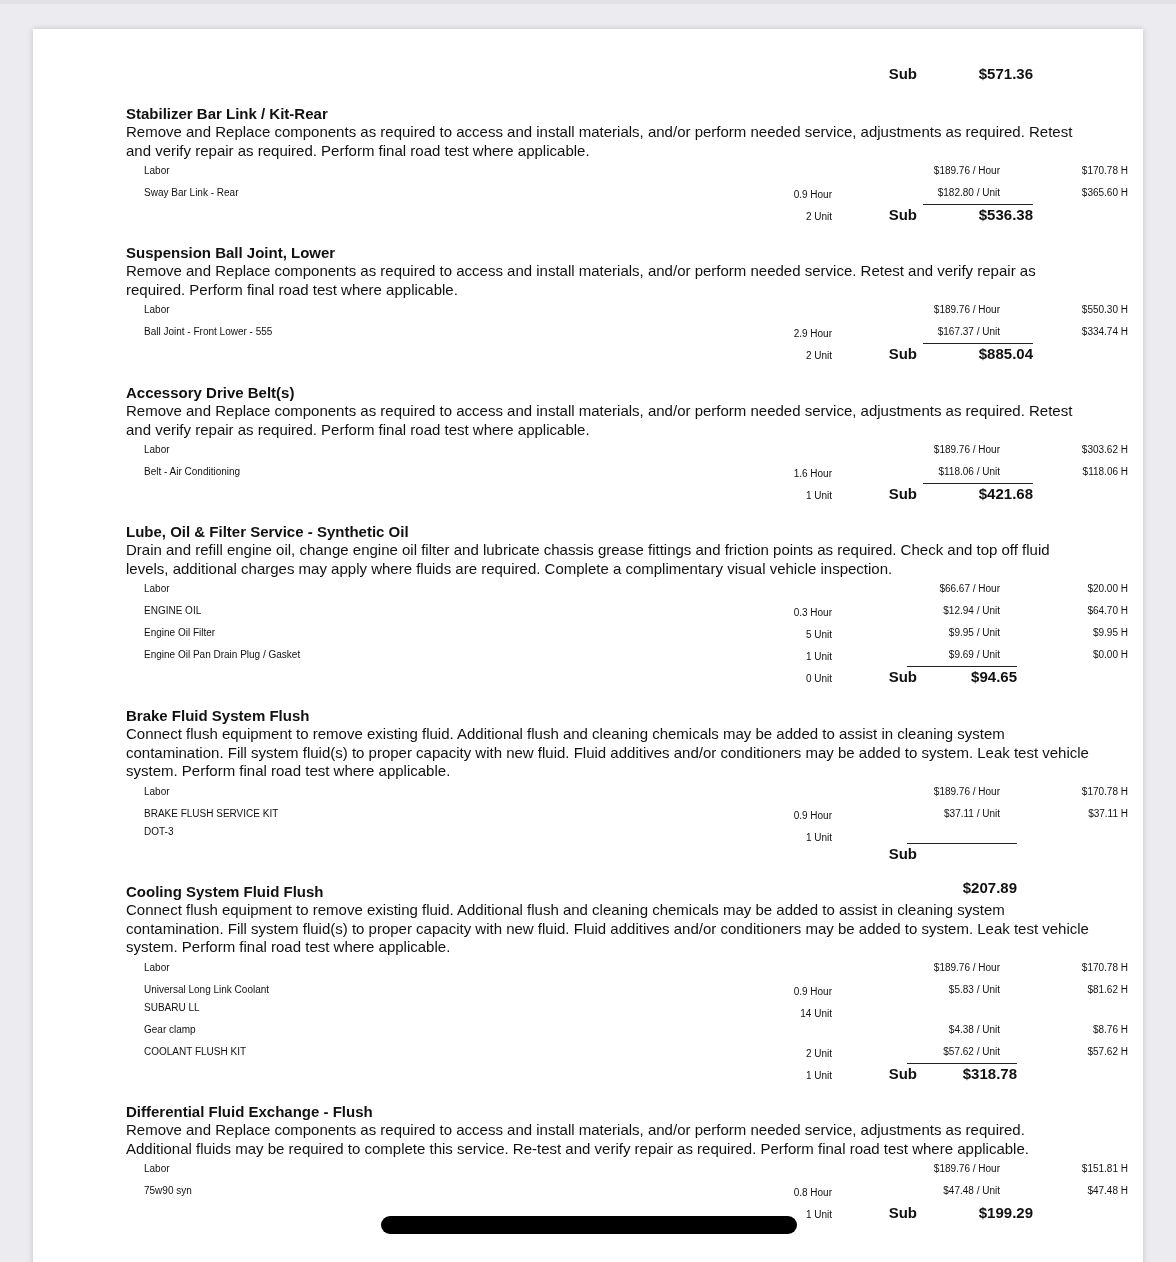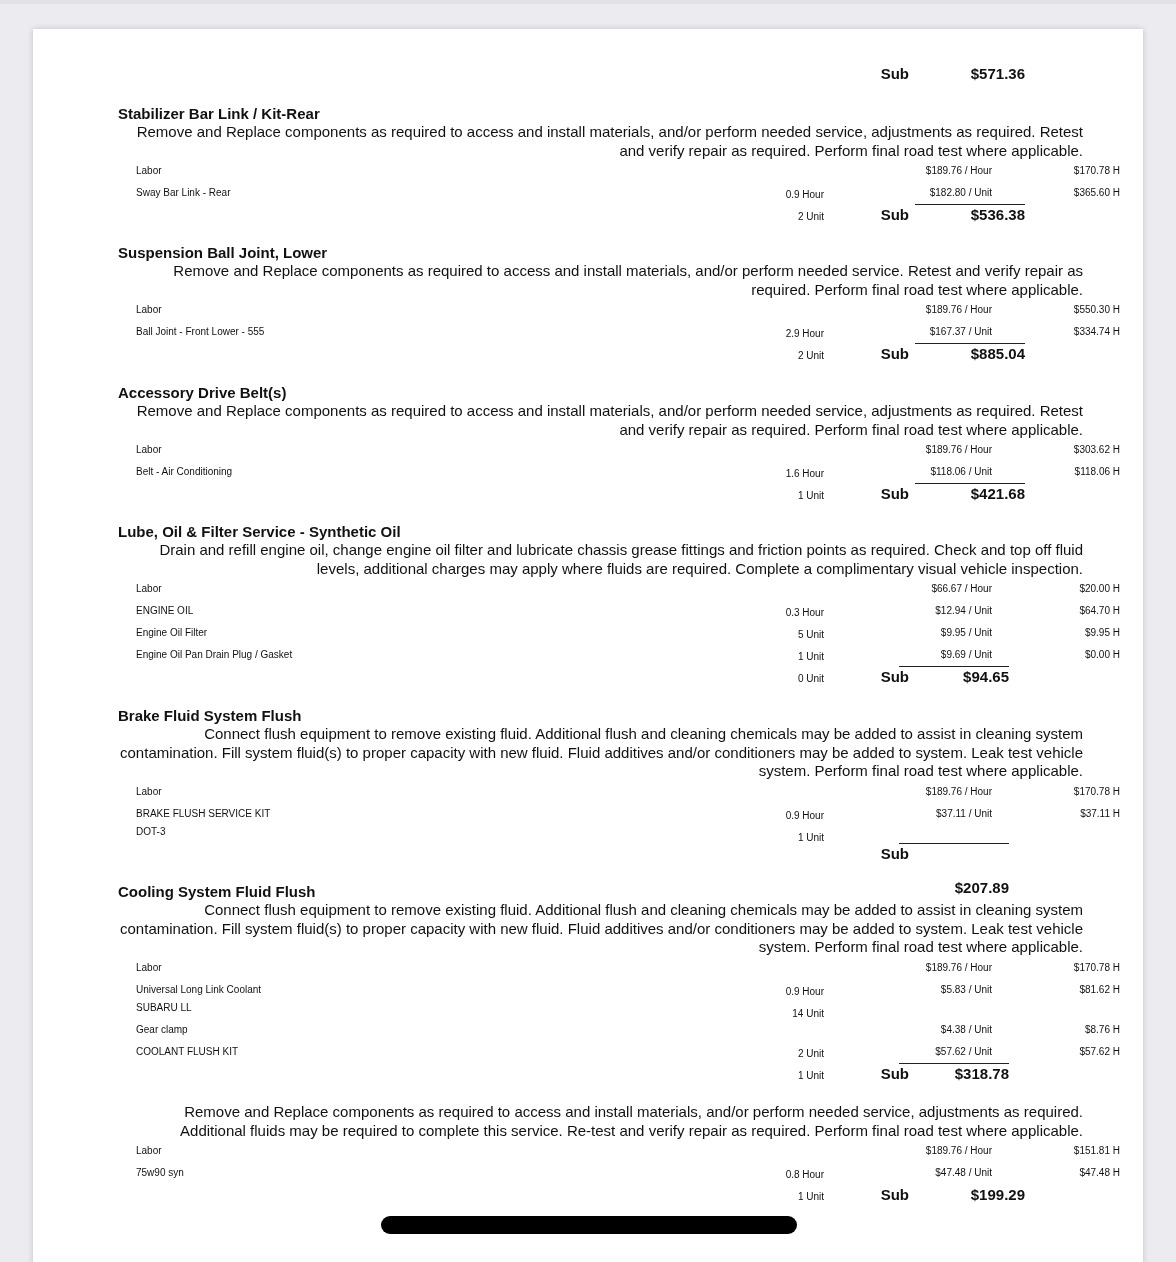--- a/index.html
+++ b/index.html
@@ -13,23 +13,23 @@
   .top-strip {
     position: absolute; left: 0; top: 0; width: 1176px; height: 4px;
     background: #e2e1e6;
   }
   .page {
     position: absolute; left: 33px; top: 29px; width: 1110px; height: 1240px;
     background: #fff;
     box-shadow: 0 0 6px rgba(0,0,0,0.18);
   }
   .content { position: absolute; left: 81px; top: 0; width: 1000px; }
-  .section { position: absolute; left: 4px; width: 1000px; }
+  .section { position: absolute; left: 12px; width: 1000px; }
   .title { font-weight: bold; font-size: 15px; line-height: 18px; }
-  .desc { font-size: 15px; line-height: 18.5px; width: 965px; text-align: right; }
+  .desc { font-size: 15px; line-height: 18.5px; width: 965px; }
   .row { position: relative; height: 22px; font-size: 10px; line-height: 22px; }
   .row .name { position: absolute; left: 18px; top: 0; white-space: nowrap; }
   .row .name2 { position: absolute; left: 18px; top: 18px; white-space: nowrap; }
   .row .qty { position: absolute; right: 294px; top: 0; text-align: left; white-space: nowrap; margin-top: 24px; }
   .row .rate { position: absolute; right: 126px; top: 0; text-align: right; white-space: nowrap; }
   .row .amt { position: absolute; right: -2px; top: 0; text-align: left; white-space: nowrap; }
   .row.tall { height: 40px; }
   .subrow { position: relative; height: 22px; font-size: 15px; line-height: 22px; font-weight: bold; }
   .subrow .sublabel { position: absolute; right: 209px; top: 0; }
   .subrow .subamt { position: absolute; right: 93px; top: 0; }
@@ -206,20 +206,21 @@
         <span class="amt">$57.62 H</span>
       </div>
       <div class="subrow">
         <span class="rule" style="right:109px;"></span>
         <span class="sublabel">Sub</span>
         <span class="subamt" style="right:109px;">$318.78</span>
       </div>
     </div>
 
     <div class="section" style="top:1074px;">
+      <div class="title">Differential Fluid Exchange - Flush</div>
       <div class="desc">Remove and Replace components as required to access and install materials, and/or perform needed service, adjustments as required. Additional fluids may be required to complete this service. Re-test and verify repair as required. Perform final road test where applicable.</div>
       <div class="row">
         <span class="name">Labor</span>
         <span class="qty">0.8 Hour</span>
         <span class="rate">$189.76 / Hour</span>
         <span class="amt">$151.81 H</span>
       </div>
       <div class="row">
         <span class="name">75w90 syn</span>
         <span class="qty">1 Unit</span>

